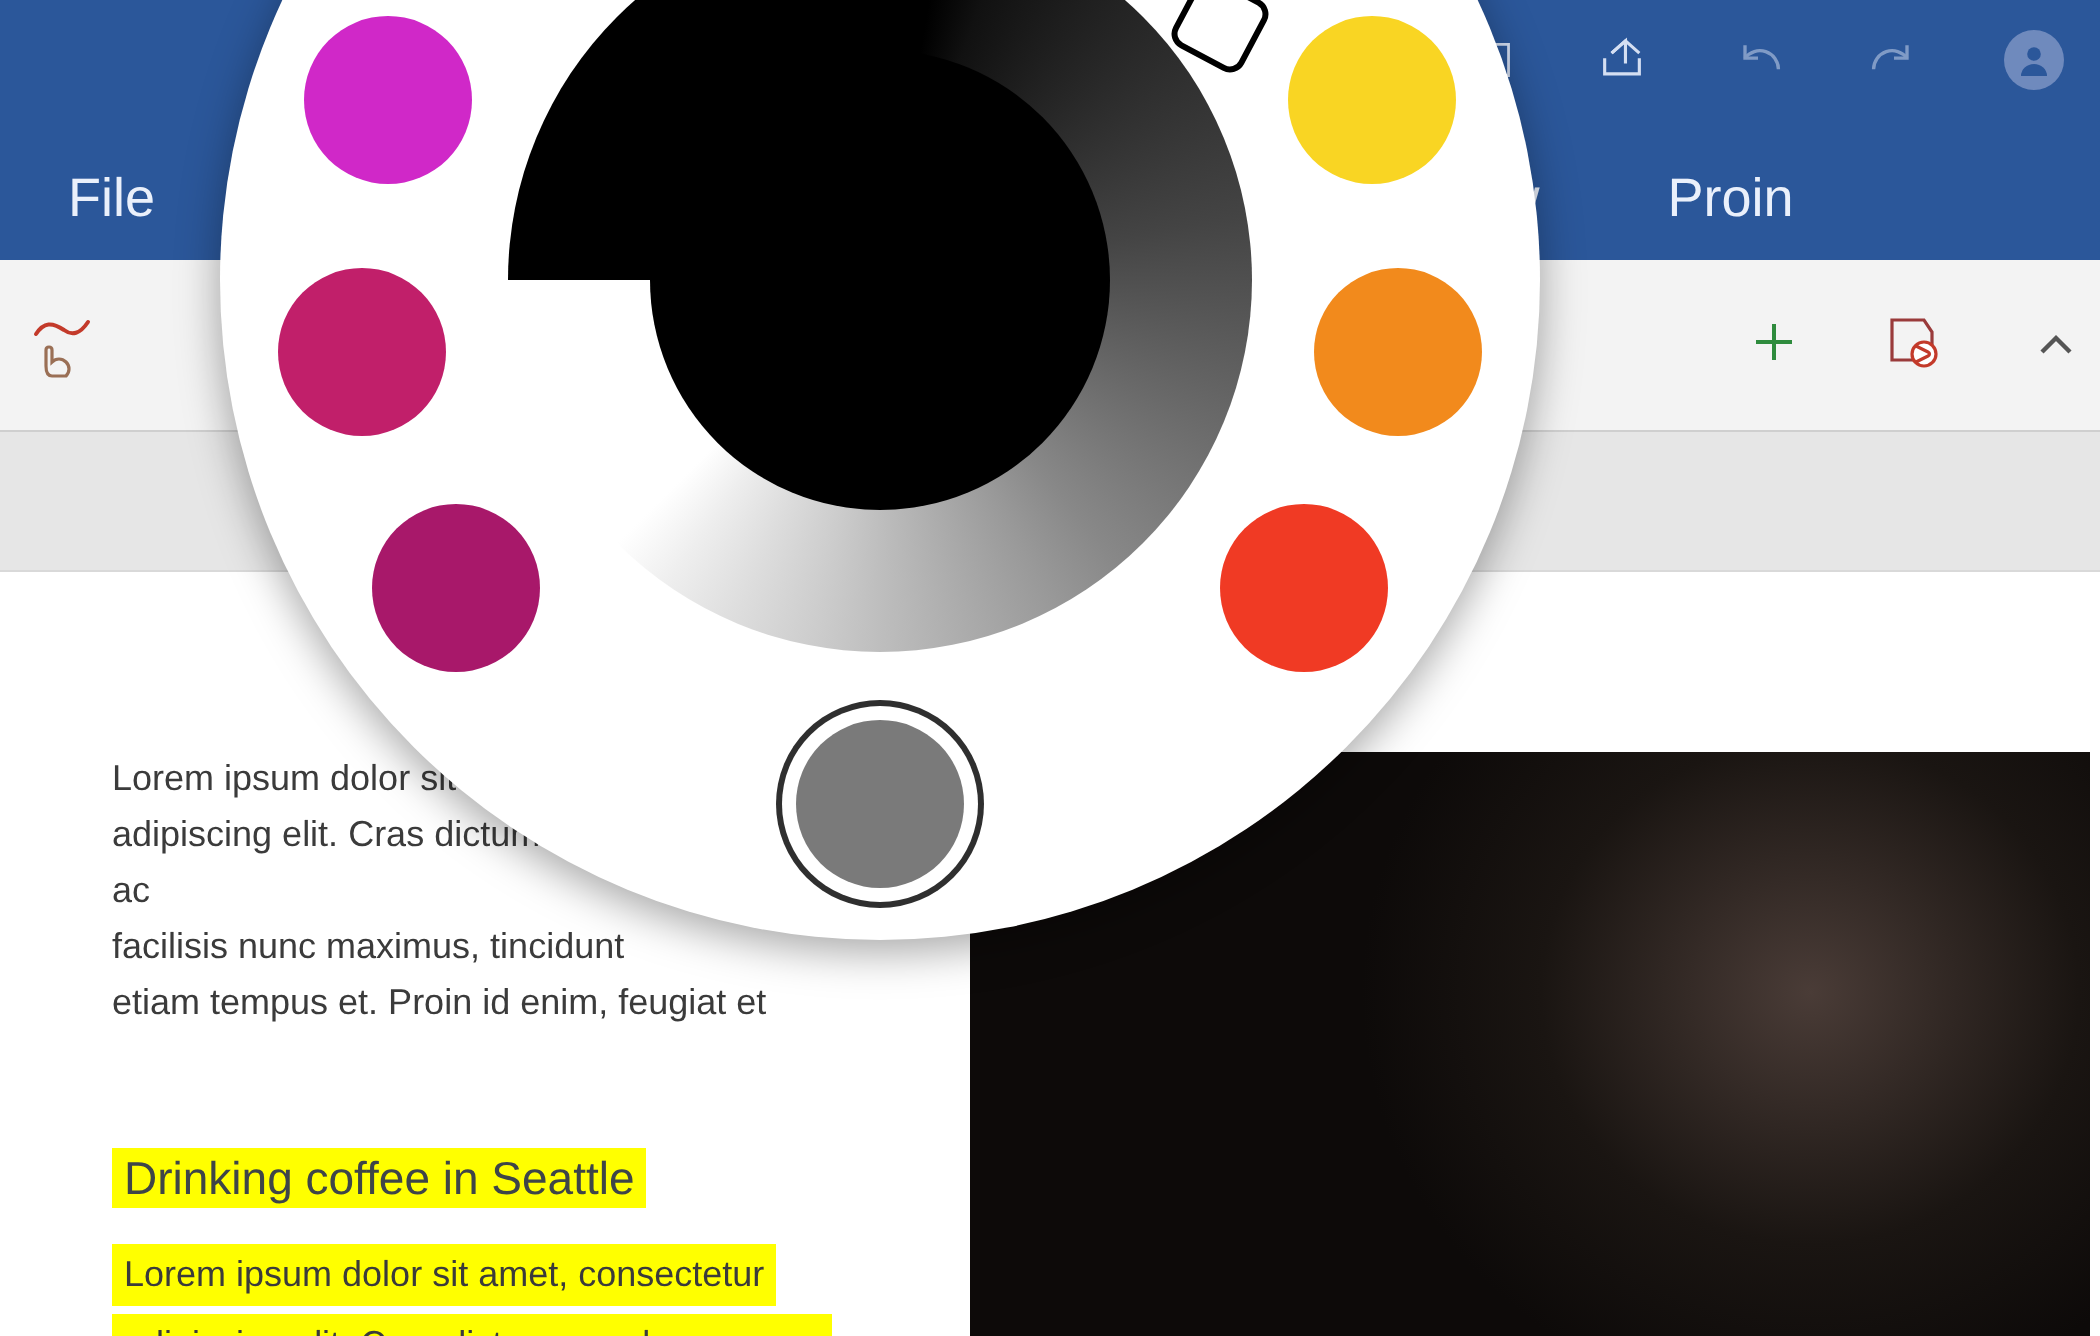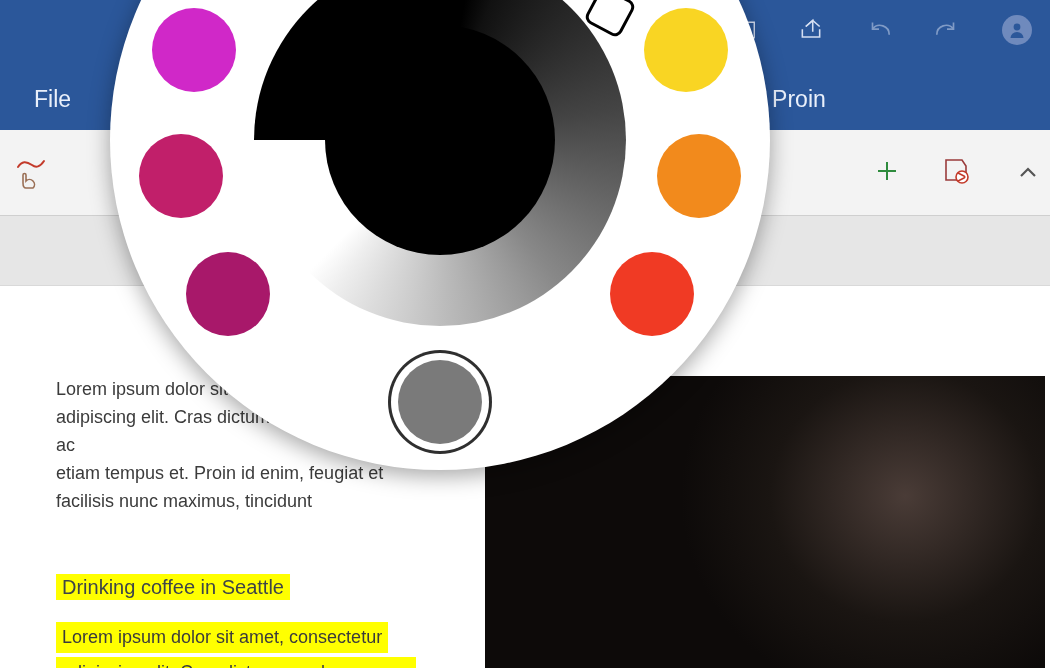--- a/index.html
+++ b/index.html
@@ -51,21 +51,21 @@
     left: 0; right: 0; bottom: 0;
     height: 62px;
     display: flex;
     align-items: stretch;
     padding: 0 0 0 12px;
   }
   .tab {
     display: flex;
     align-items: center;
     padding: 0 22px;
-    font-size: 23px;
+    font-size: 27px;
     color: #eaf0fb;
     cursor: pointer;
     user-select: none;
   }
   .tab + .tab { margin-left: 20px; }
   .tab.active {
     background: #fff;
     color: #2b579a;
     font-weight: 500;
     border-radius: 2px 2px 0 0;
@@ -116,21 +116,21 @@
   }
   .hl-row {
     background: #ffff00;
     padding: 2px 6px;
     width: fit-content;
     margin-bottom: 4px;
   }
   .hl-heading {
     position: absolute;
     left: 56px; top: 290px;
-    font-size: 20px;
+    font-size: 23px;
     color: #3e4548;
   }
   .hl-para {
     position: absolute;
     left: 56px; top: 336px;
     width: 360px;
     font-size: 18px;
     line-height: 1.5;
     color: #3b3b3b;
   }
@@ -298,22 +298,22 @@
     </div>
   </div>
 
   <div class="edge-strip-left"></div>
 
   <div class="doc-area">
     <div class="page">
       <div class="para-block">
         <div>Lorem ipsum dolor sit amet, consectetur</div>
         <div>adipiscing elit. Cras dictum arcu lorem, ac</div>
+        <div>facilisis nunc maximus, tincidunt</div>
         <div>etiam tempus et. Proin id enim, feugiat et</div>
-        <div>facilisis nunc maximus, tincidunt</div>
       </div>
 
       <div class="hl-heading">
         <span class="hl-row">Drinking coffee in Seattle</span>
       </div>
       <div class="hl-para">
         <div class="hl-row">Lorem ipsum dolor sit amet, consectetur</div>
         <div class="hl-row">adipiscing elit. Cras dictum arcu lorem, ac volutpat</div>
       </div>
 

